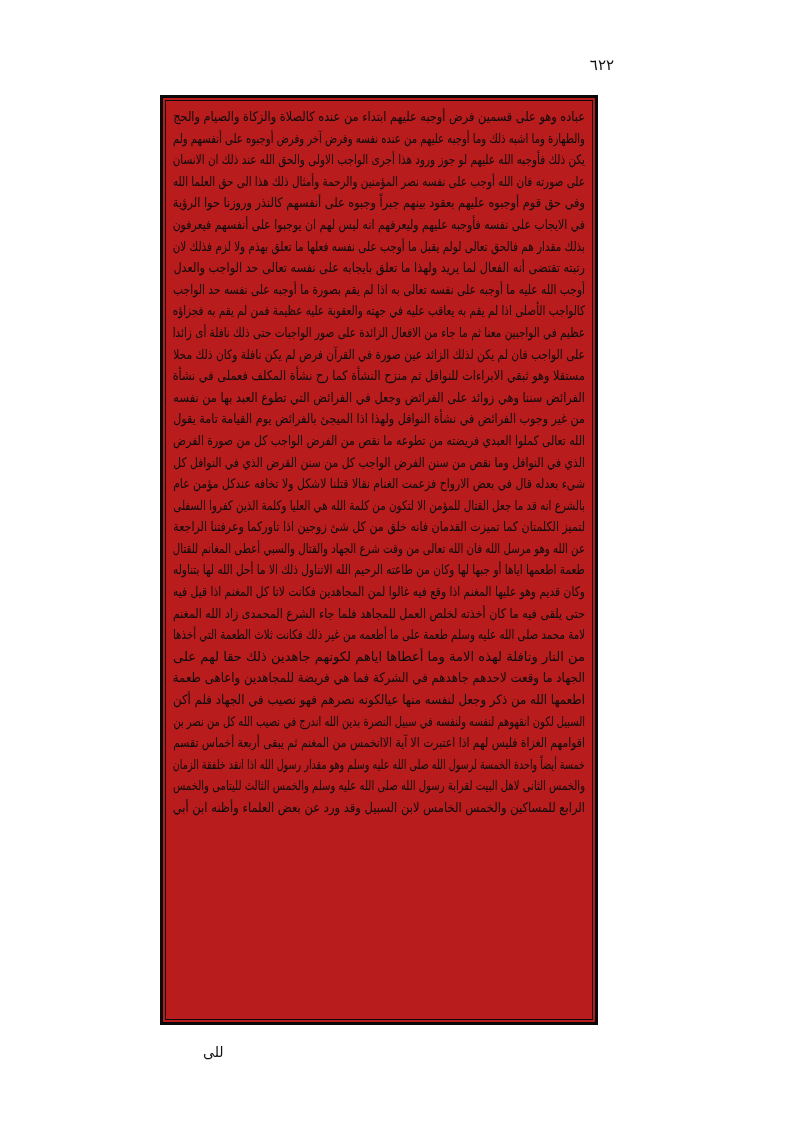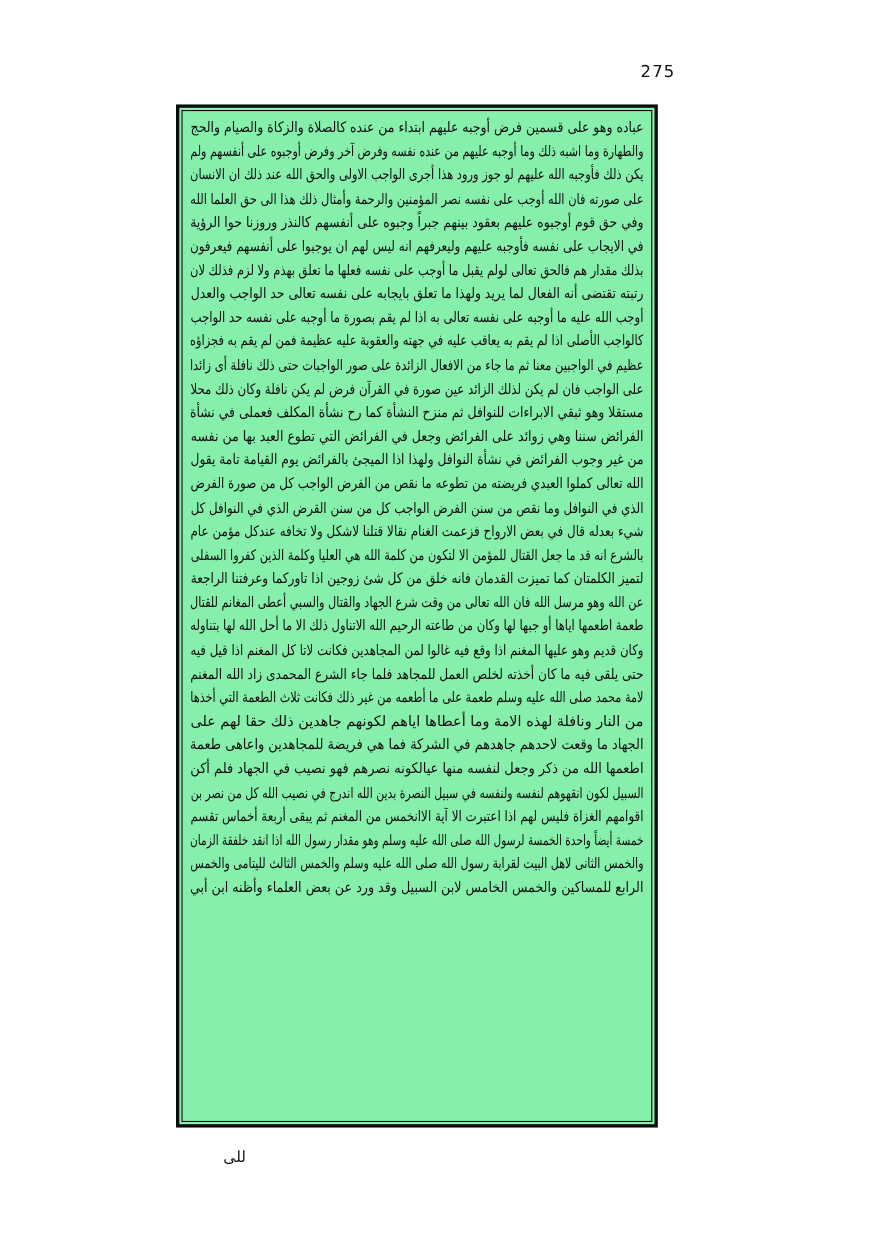--- a/index.html
+++ b/index.html
@@ -31,21 +31,21 @@
     direction: rtl;
   }
   
   .text-frame {
     position: absolute;
     top: 95px;
     left: 160px;
     width: 438px;
     height: 930px;
     border: 3px solid #0a0a0a;
-    background: #86efac;
+    background: #b91c1c;
     box-sizing: border-box;
     padding: 0;
   }
   .text-frame::before {
     content: "";
     position: absolute;
     top: 2px;
     left: 2px;
     right: 2px;
     bottom: 2px;
@@ -88,21 +88,21 @@
     color: #111111;
     direction: rtl;
     margin-left: 19px;
   }
 </style>
 </head>
 <body>
 
 <div class="page">
 
-  <div class="page-number">275</div>
+  <div class="page-number">٦٢٢</div>
 
   <div class="text-frame">
     <div class="text-body">
       <span class="line" style="transform: scaleX(0.8601);">عباده وهو على قسمين فرض أوجبه عليهم ابتداء من عنده كالصلاة والزكاة والصيام والحج</span>
       <span class="line" style="transform: scaleX(0.7644);">والطهارة وما اشبه ذلك وما أوجبه عليهم من عنده نفسه وفرض آخر وفرض أوجبوه على أنفسهم ولم</span>
       <span class="line" style="transform: scaleX(0.7908);">يكن ذلك فأوجبه الله عليهم لو جوز ورود هذا أجرى الواجب الاولى والحق الله عند ذلك ان الانسان</span>
       <span class="line" style="transform: scaleX(0.7893);">على صورته فان الله أوجب على نفسه نصر المؤمنين والرحمة وأمثال ذلك هذا الى حق العلما الله</span>
       <span class="line" style="transform: scaleX(0.8583);">وفي حق قوم أوجبوه عليهم بعقود بينهم جبراً وجبوه على أنفسهم كالنذر وروزنا حوا الرؤية</span>
       <span class="line" style="transform: scaleX(0.8257);">في الايجاب على نفسه فأوجبه عليهم وليعرفهم انه ليس لهم ان يوجبوا على أنفسهم فيعرفون</span>
       <span class="line" style="transform: scaleX(0.7923);">بذلك مقدار هم فالحق تعالى لولم يقبل ما أوجب على نفسه فعلها ما تعلق بهذم ولا لزم فذلك لان</span>

